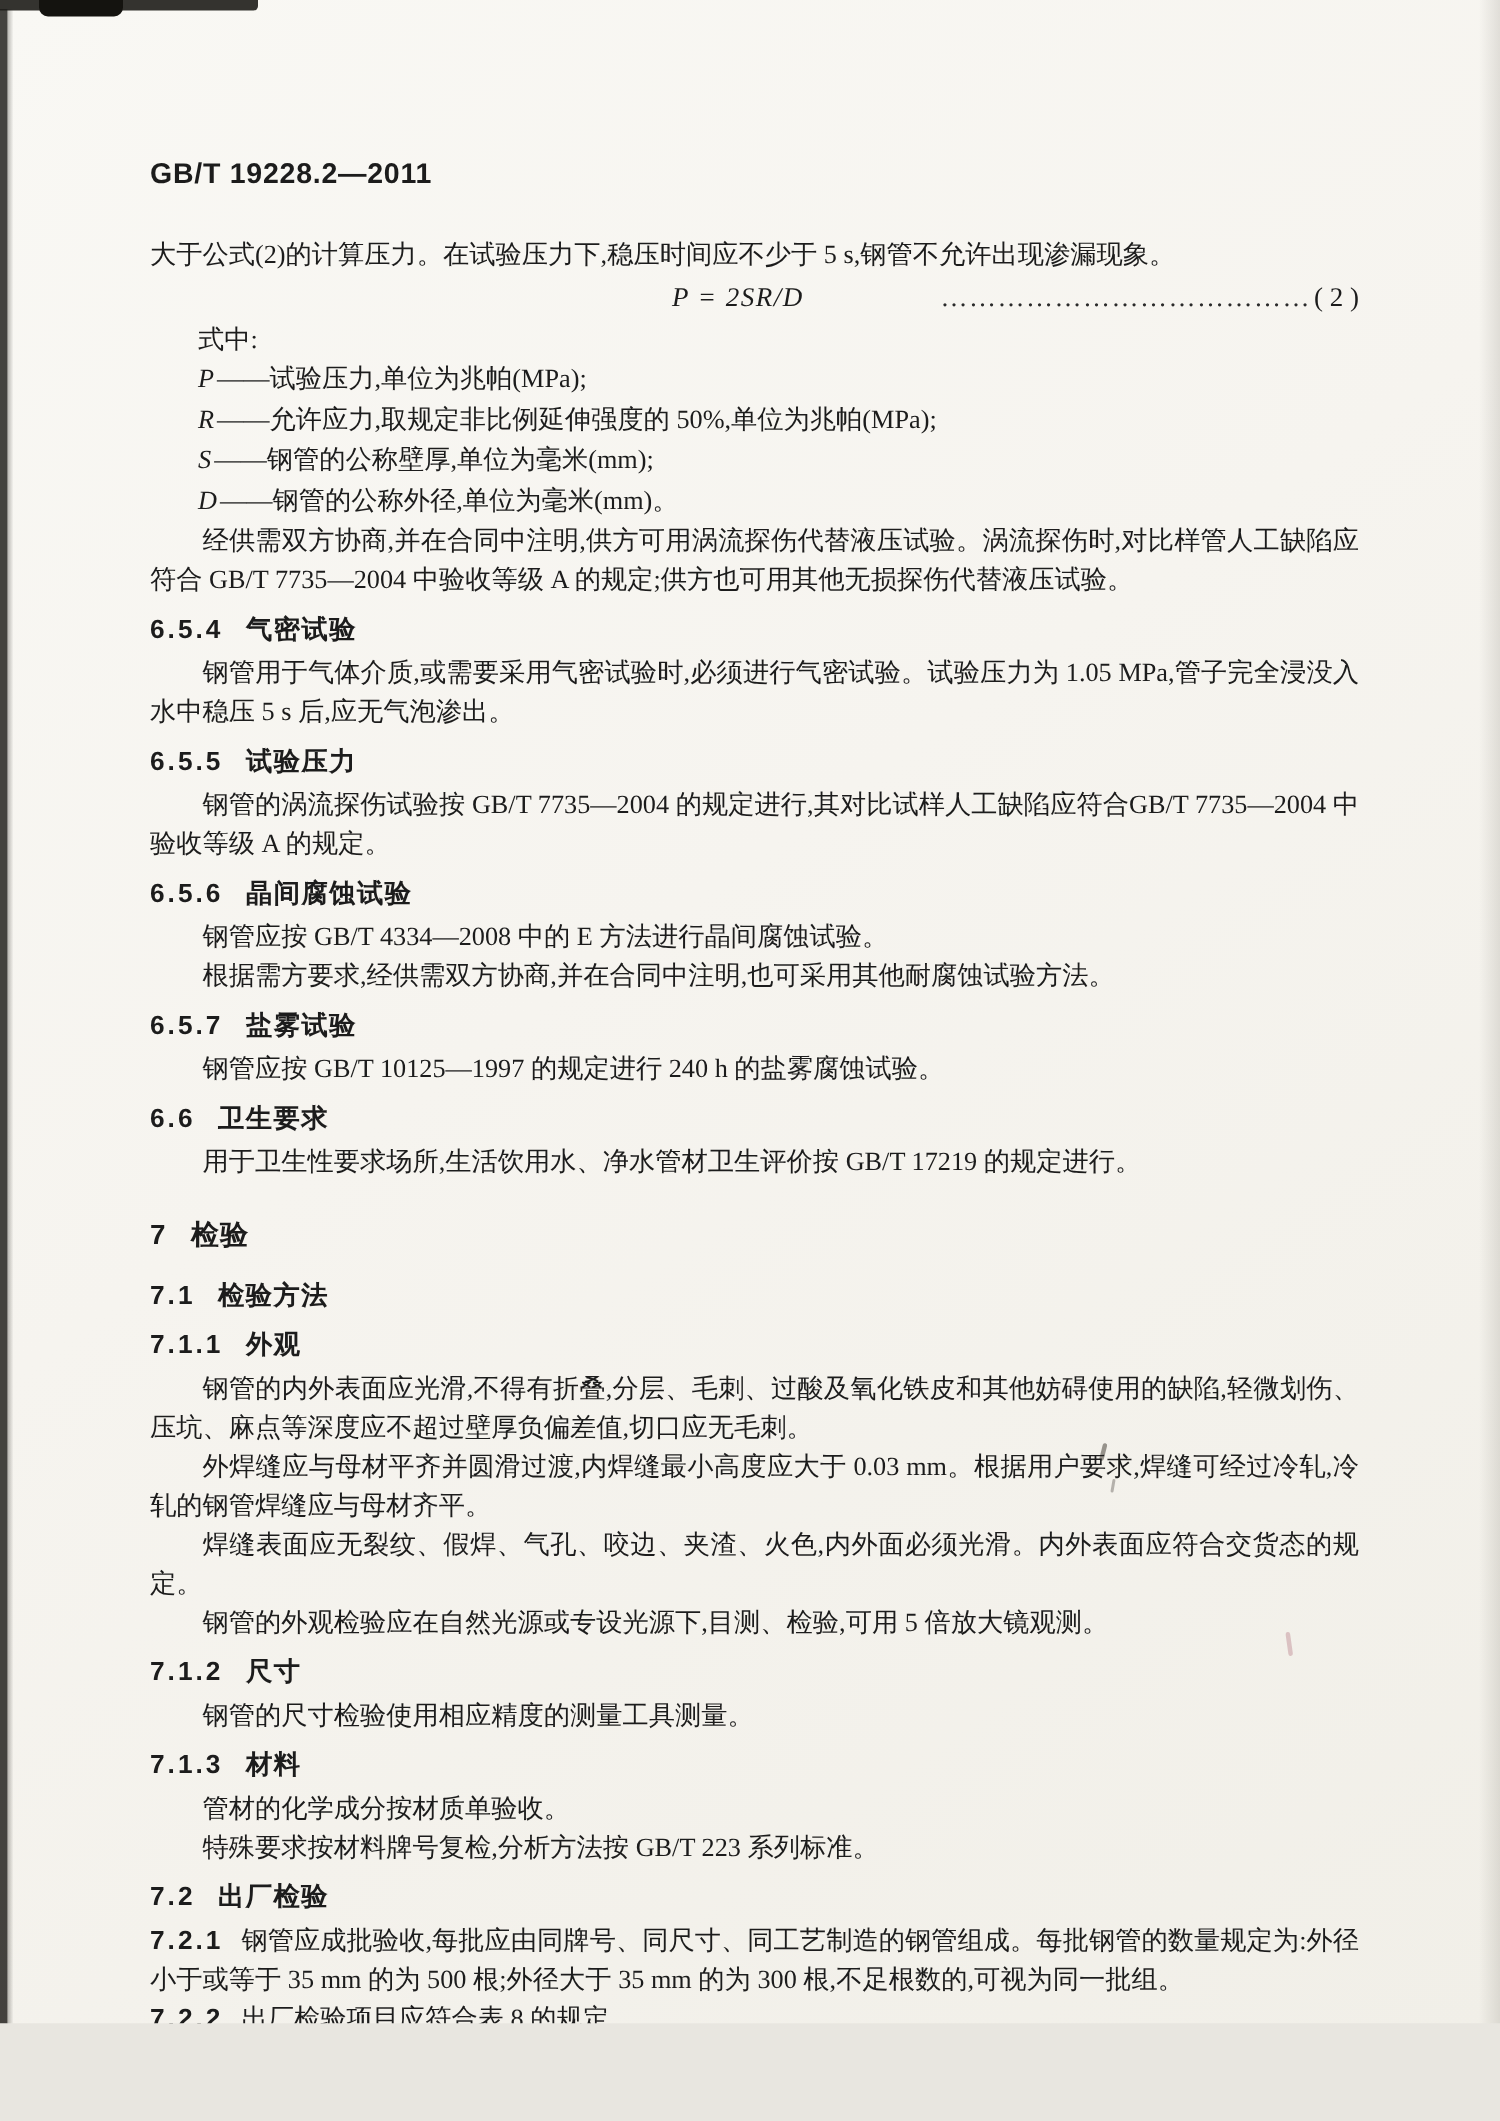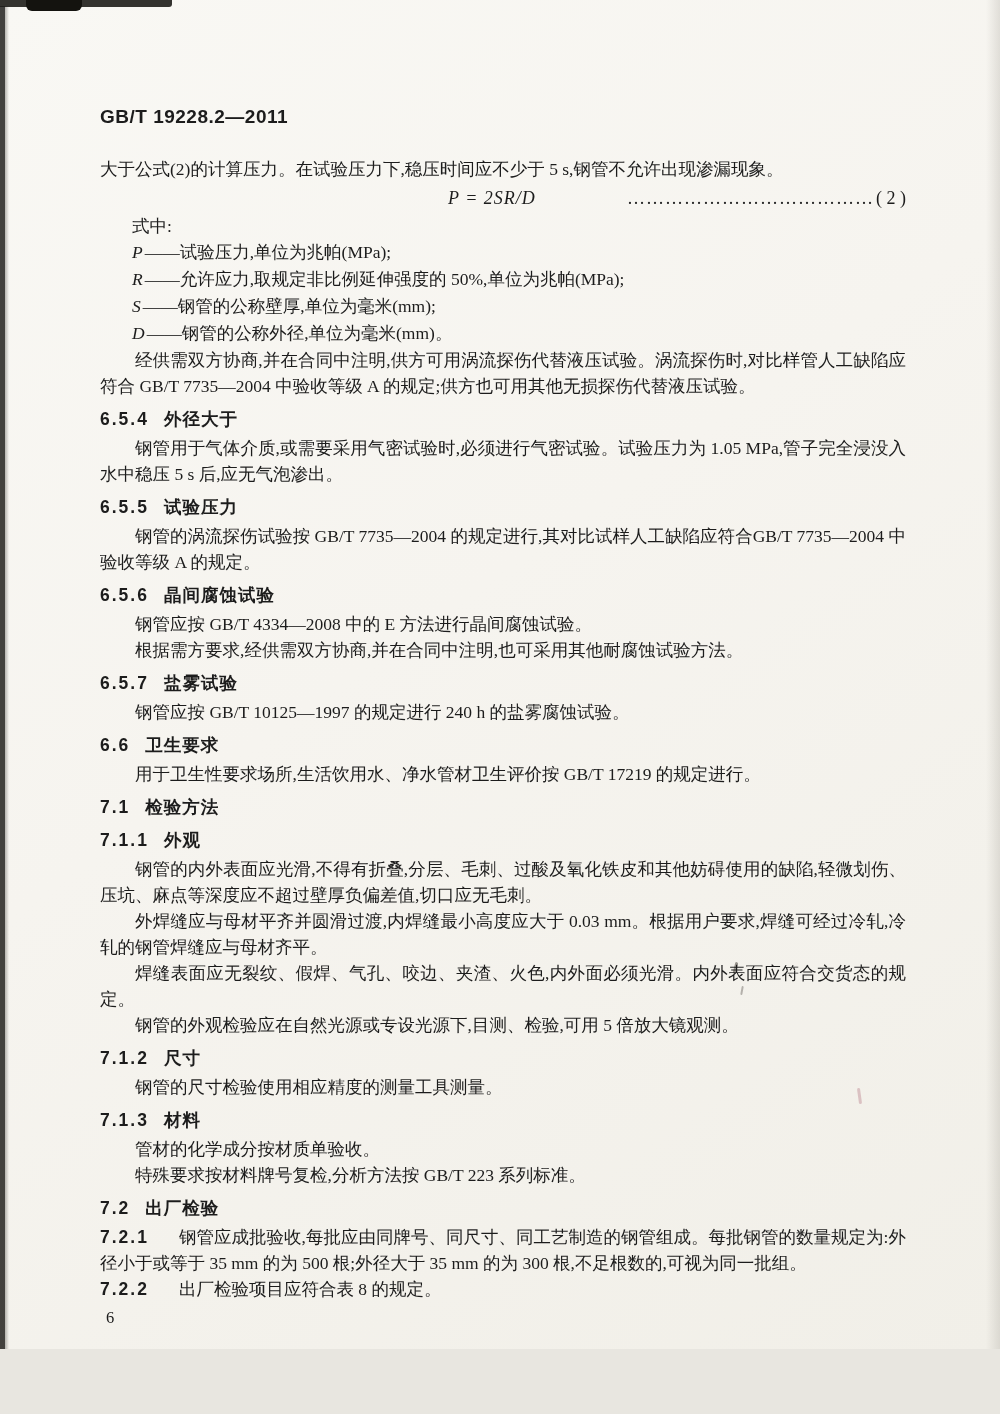--- a/index.html
+++ b/index.html
@@ -90,21 +90,21 @@
   .h1 {
     font-family:"Liberation Sans","DejaVu Sans",sans-serif;
     font-weight:bold; font-size:18.5px; line-height:27px;
     margin:22px 0 14px 0;
   }
   .hnum { letter-spacing:2px; }
   .htitle { margin-left:15px; letter-spacing:1px; }
 
   .pnum {
     font-family:"Liberation Sans","DejaVu Sans",sans-serif;
-    font-weight:bold; margin-right:30px; letter-spacing:2px;
+    font-weight:bold; margin-right:12px; letter-spacing:2px;
   }
 
   .page-number { margin-top:6px; font-size:16.5px; padding-left:6px; }
 </style>
 </head>
 <body>
 
 <div class="page">
 
   <div class="edge-left"></div>
@@ -144,21 +144,21 @@
         <span class="def-term">S</span><span>——钢管的公称壁厚,单位为毫米(mm);</span>
       </div>
       <div class="def-item">
         <span class="def-term">D</span><span>——钢管的公称外径,单位为毫米(mm)。</span>
       </div>
     </div>
 
     <p class="indent">经供需双方协商,并在合同中注明,供方可用涡流探伤代替液压试验。涡流探伤时,对比样管人工缺陷应符合 GB/T 7735—2004 中验收等级 A 的规定;供方也可用其他无损探伤代替液压试验。</p>
 
     <div class="h3">
-      <span class="hnum">6.5.4</span><span class="htitle">外径大于</span>
+      <span class="hnum">6.5.4</span><span class="htitle">气密试验</span>
     </div>
     <p class="indent">钢管用于气体介质,或需要采用气密试验时,必须进行气密试验。试验压力为 1.05 MPa,管子完全浸没入水中稳压 5 s 后,应无气泡渗出。</p>
 
     <div class="h3">
       <span class="hnum">6.5.5</span><span class="htitle">试验压力</span>
     </div>
     <p class="indent">钢管的涡流探伤试验按 GB/T 7735—2004 的规定进行,其对比试样人工缺陷应符合GB/T 7735—2004 中验收等级 A 的规定。</p>
 
     <div class="h3">
       <span class="hnum">6.5.6</span><span class="htitle">晶间腐蚀试验</span>
@@ -169,20 +169,23 @@
     <div class="h3">
       <span class="hnum">6.5.7</span><span class="htitle">盐雾试验</span>
     </div>
     <p class="indent">钢管应按 GB/T 10125—1997 的规定进行 240 h 的盐雾腐蚀试验。</p>
 
     <div class="h2">
       <span class="hnum">6.6</span><span class="htitle">卫生要求</span>
     </div>
     <p class="indent">用于卫生性要求场所,生活饮用水、净水管材卫生评价按 GB/T 17219 的规定进行。</p>
 
+    <div class="h1">
+      <span class="hnum">7</span><span class="htitle">检验</span>
+    </div>
 
     <div class="h2">
       <span class="hnum">7.1</span><span class="htitle">检验方法</span>
     </div>
 
     <div class="h3">
       <span class="hnum">7.1.1</span><span class="htitle">外观</span>
     </div>
     <p class="indent">钢管的内外表面应光滑,不得有折叠,分层、毛刺、过酸及氧化铁皮和其他妨碍使用的缺陷,轻微划伤、压坑、麻点等深度应不超过壁厚负偏差值,切口应无毛刺。</p>
     <p class="indent">外焊缝应与母材平齐并圆滑过渡,内焊缝最小高度应大于 0.03 mm。根据用户要求,焊缝可经过冷轧,冷轧的钢管焊缝应与母材齐平。</p>

